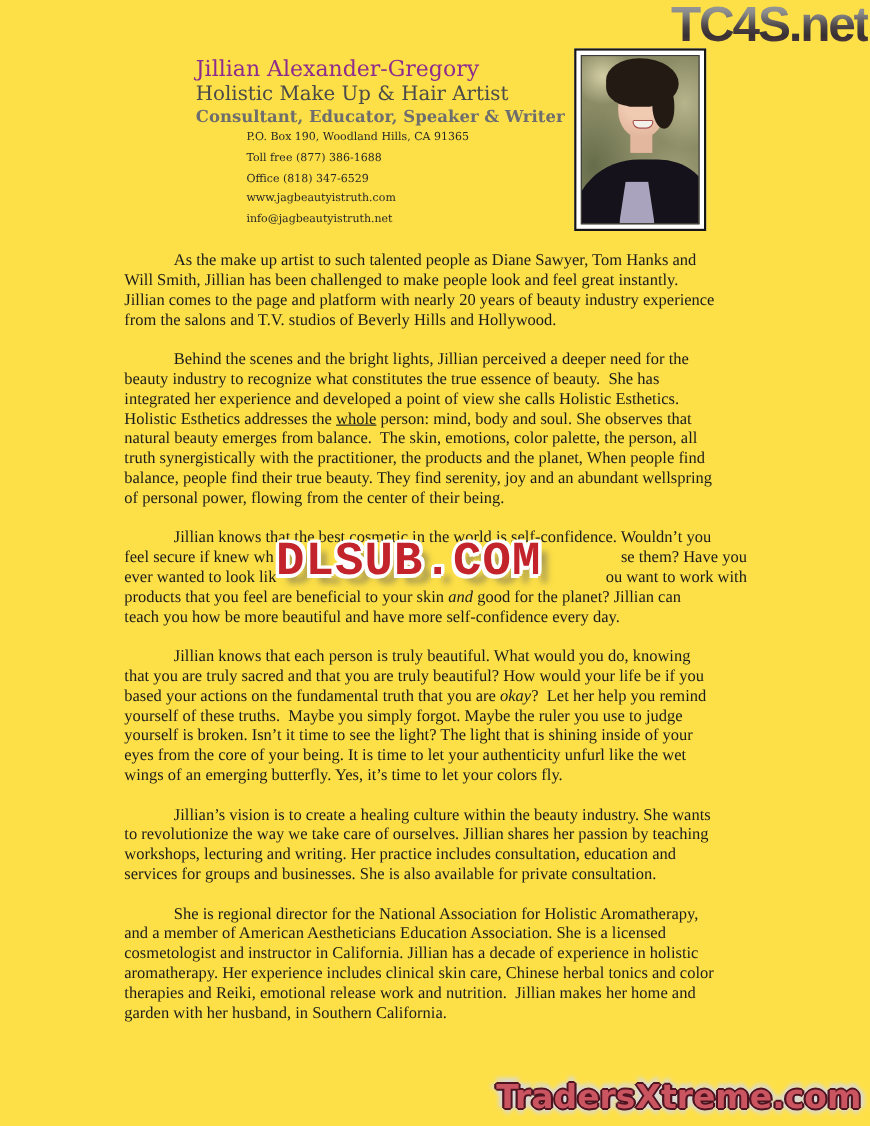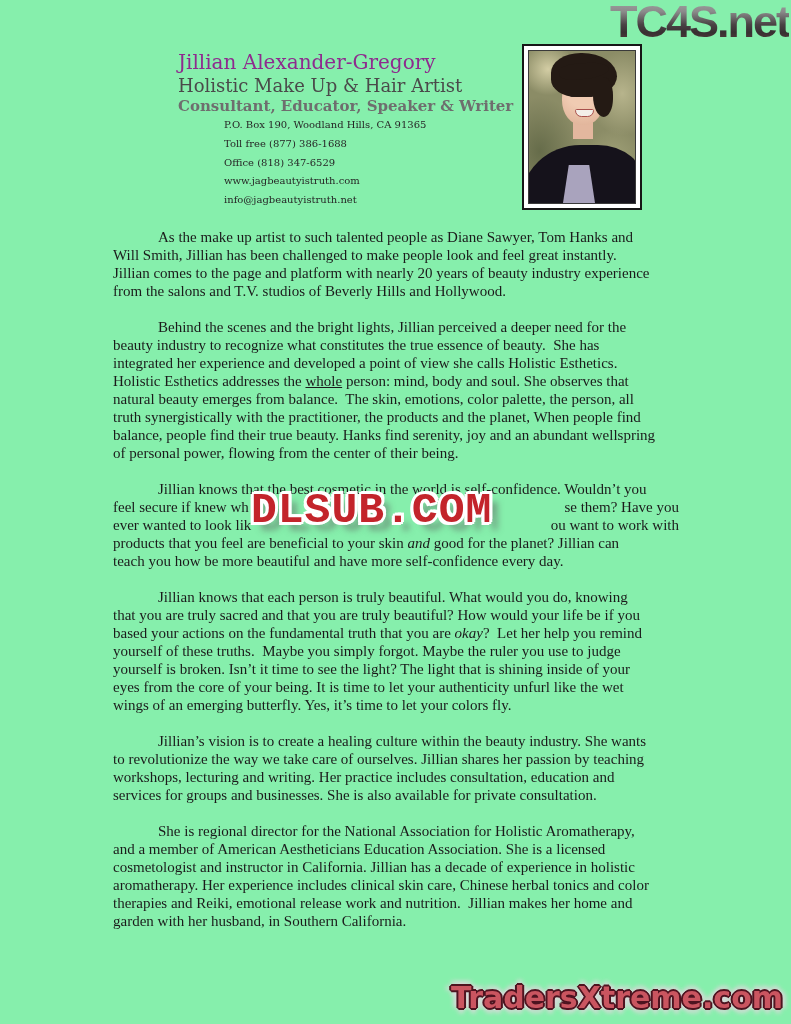--- a/index.html
+++ b/index.html
@@ -1,16 +1,16 @@
 <!DOCTYPE html>
 <html><head>
 <meta charset="utf-8">
 <style>
   html,body{margin:0;padding:0;background:#fff;}
-  .page{position:relative;width:791px;height:1024px;background:#86efac;overflow:hidden;
+  .page{position:relative;width:791px;height:1024px;background:#fde047;overflow:hidden;
         font-family:"Liberation Serif",serif;color:#1b1b1b;}
 
   
   .wm-top{position:absolute;top:-4px;right:2px;
     font-family:"Liberation Sans",sans-serif;font-weight:bold;font-size:45px;letter-spacing:-2px;
     background:linear-gradient(180deg,#aaaaaa 0%,#8b8b8b 30%,#4a4244 55%,#383032 70%,#6b4242 100%);
     -webkit-background-clip:text;background-clip:text;color:transparent;}
   .wm-center{position:absolute;left:251px;top:486px;
     font-family:Liberation Mono, monospace;font-weight:bold;font-size:43px;letter-spacing:1px;
     color:#c3242b;
@@ -112,21 +112,21 @@
         <div class="tline"><span>Jillian comes to the page and platform with nearly 20 years of beauty industry experience</span></div>
         <div class="tline"><span>from the salons and T.V. studios of Beverly Hills and Hollywood.</span></div>
       </div>
       <div class="para">
         <div class="tline indent"><span>Behind the scenes and the bright lights, Jillian perceived a deeper need for the</span></div>
         <div class="tline"><span>beauty industry to recognize what constitutes the true essence of beauty.  She has</span></div>
         <div class="tline"><span>integrated her experience and developed a point of view she calls Holistic Esthetics.</span></div>
         <div class="tline"><span>Holistic Esthetics addresses the </span><span class="ul">whole</span><span> person: mind, body and soul. She observes that</span></div>
         <div class="tline"><span>natural beauty emerges from balance.  The skin, emotions, color palette, the person, all</span></div>
         <div class="tline"><span>truth synergistically with the practitioner, the products and the planet, When people find</span></div>
-        <div class="tline"><span>balance, people find their true beauty. Hanks find serenity, joy and an abundant wellspring</span></div>
+        <div class="tline"><span>balance, people find their true beauty. They find serenity, joy and an abundant wellspring</span></div>
         <div class="tline"><span>of personal power, flowing from the center of their being.</span></div>
       </div>
       <div class="para">
         <div class="tline indent"><span>Jillian knows that the best cosmetic in the world is self-confidence. Wouldn’t you</span></div>
         <div class="tline"><span>feel secure if knew wh</span><span class="gap"></span><span>se them? Have you</span></div>
         <div class="tline"><span>ever wanted to look lik</span><span class="gap"></span><span>ou want to work with</span></div>
         <div class="tline"><span>products that you feel are beneficial to your skin </span><span class="it">and</span><span> good for the planet? Jillian can</span></div>
         <div class="tline"><span>teach you how be more beautiful and have more self-confidence every day.</span></div>
       </div>
       <div class="para">

